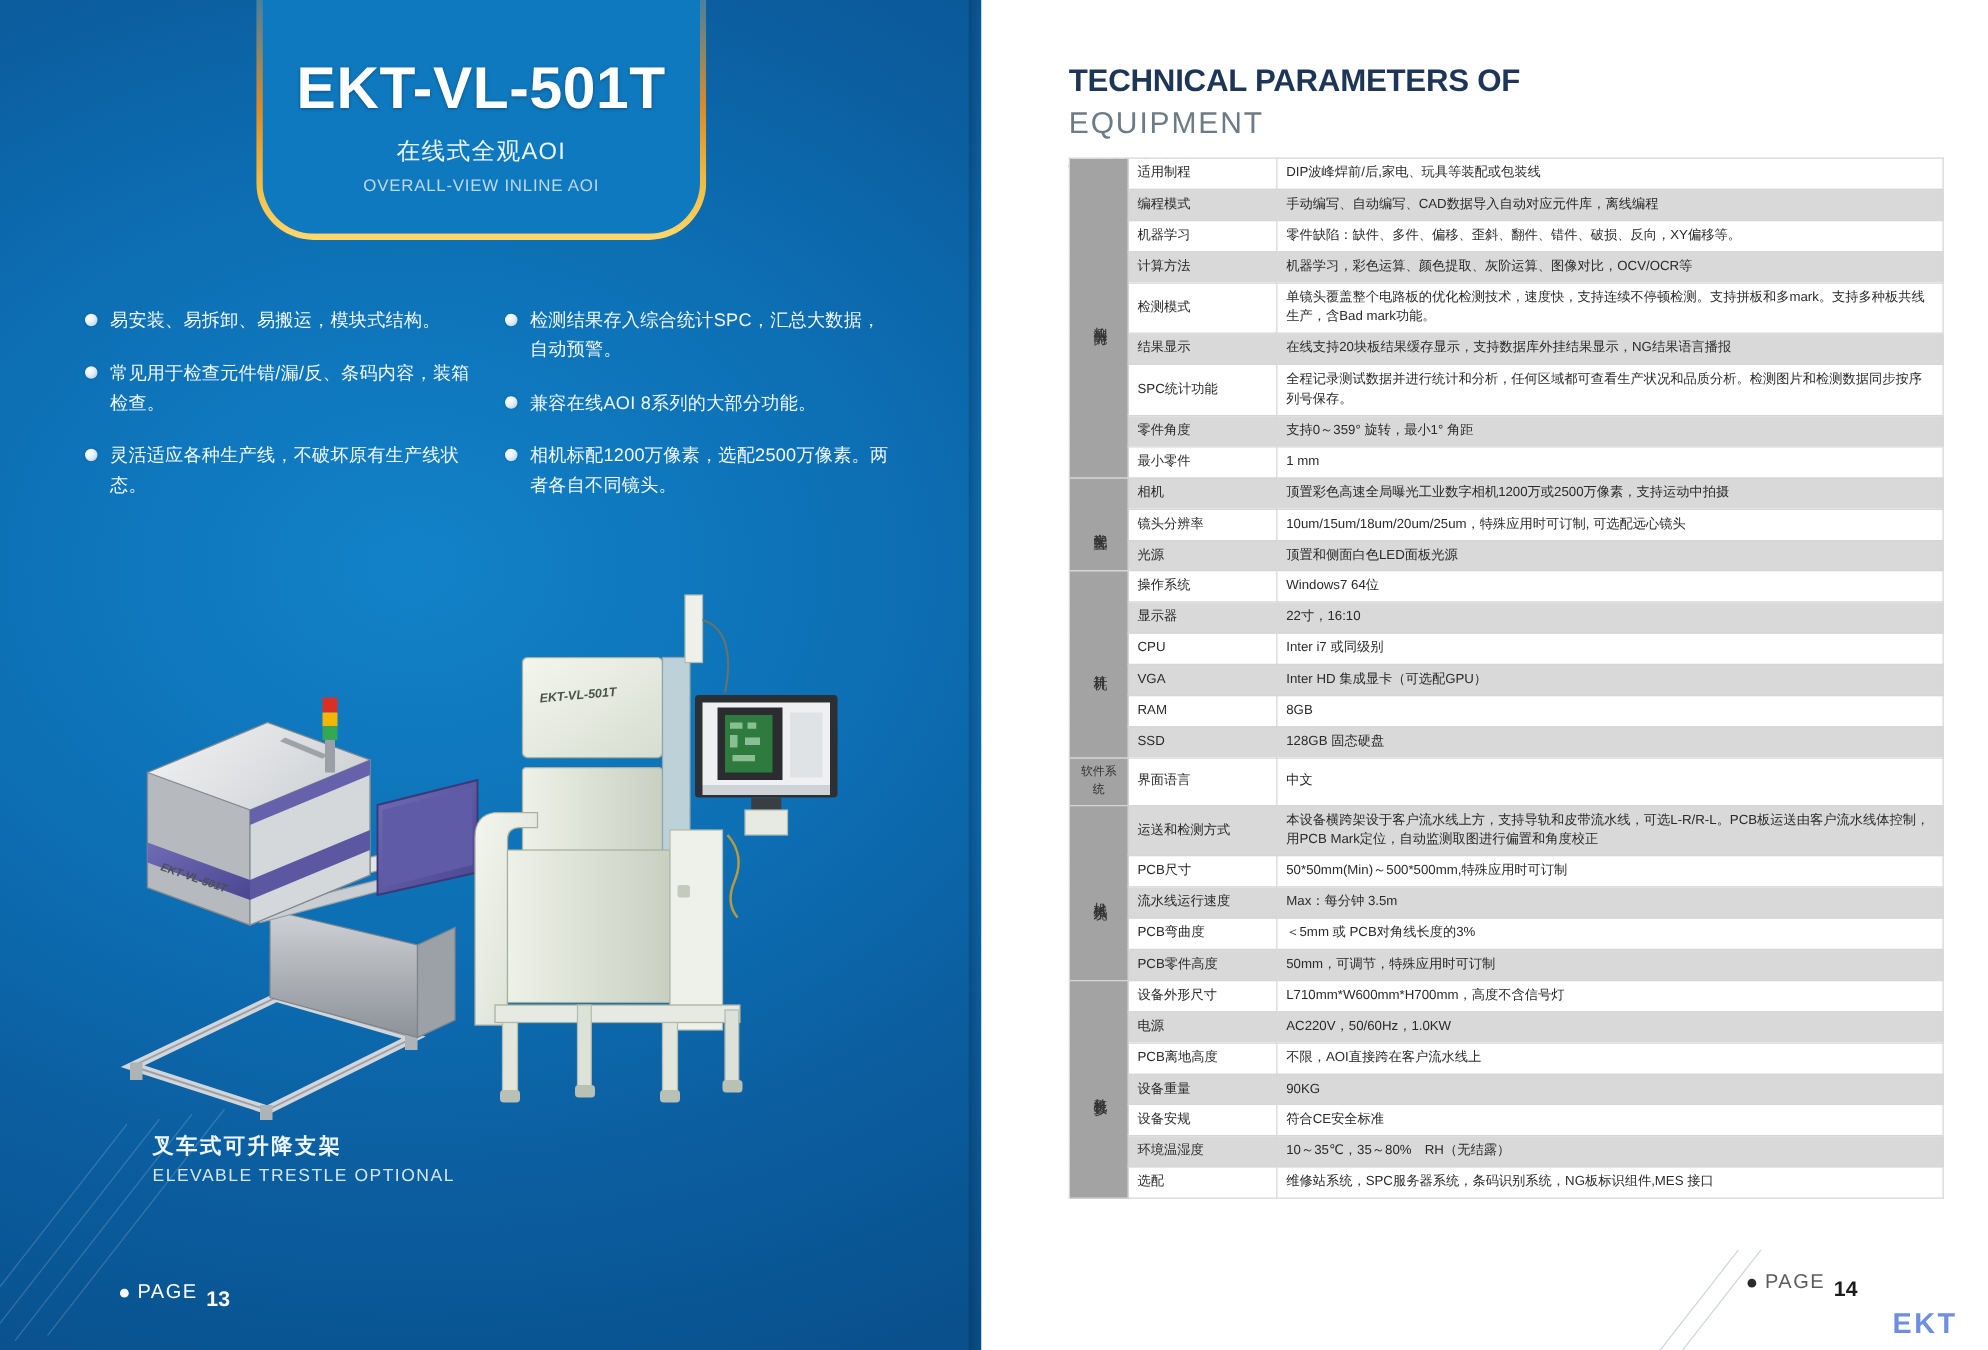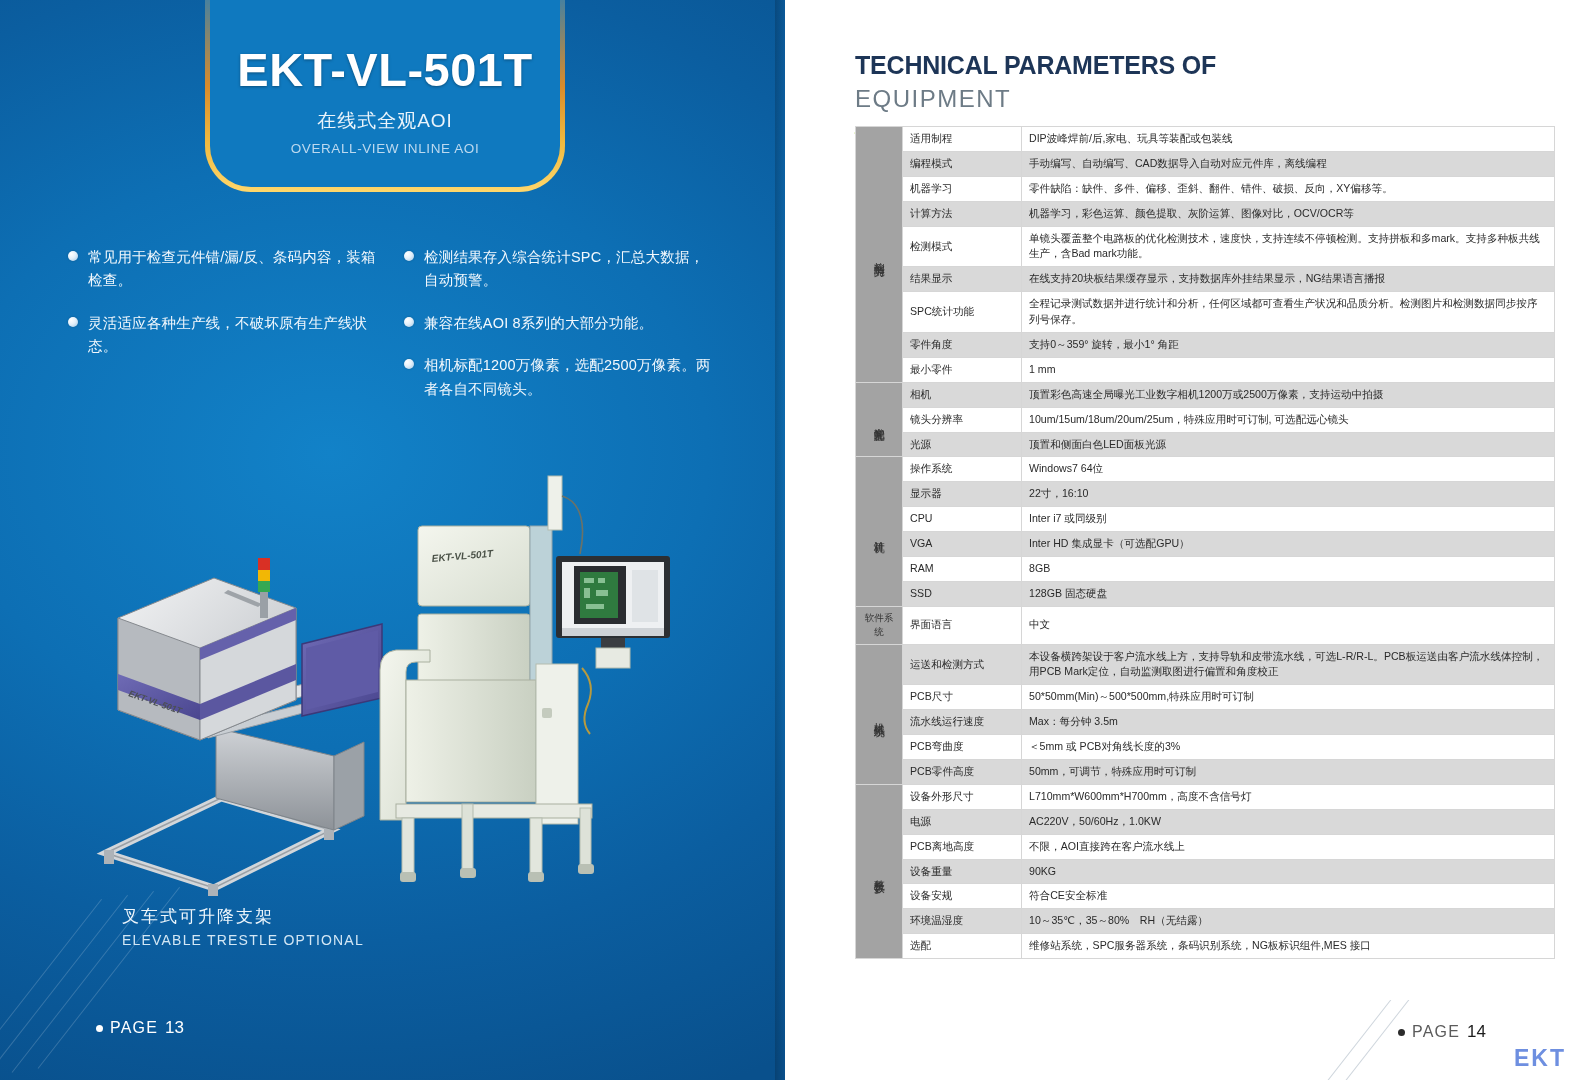--- a/index.html
+++ b/index.html
@@ -53,27 +53,27 @@
   .bcol{width:314px;}
   .bitem{display:flex;gap:10px;margin-bottom:19px;}
   .bdot{flex:0 0 auto;width:10px;height:10px;border-radius:50%;
     background:radial-gradient(circle at 32% 30%,#ffffff 0%,#e4f0fa 45%,#9fc6e4 100%);
     margin-top:5px;box-shadow:0 0 2px rgba(0,0,0,.25);}
   .btext{font-size:14.5px;line-height:1.62;color:#f2f8fd;letter-spacing:.2px;}
 
   
   .photo{position:absolute;left:96px;top:468px;width:610px;height:430px;}
   .caption{position:absolute;left:122px;top:905px;width:400px;}
-  .cap-cn{font-size:17px;color:#eef6fc;letter-spacing:2px;}
+  .cap-cn{font-size:17px;color:#eef6fc;letter-spacing:2px;font-weight:bold;}
   .cap-en{font-size:14px;color:#d3e7f5;letter-spacing:1.2px;margin-top:4px;}
 
   .page-mark{position:absolute;display:flex;align-items:center;gap:7px;}
   .pm-dot{width:7px;height:7px;border-radius:50%;}
   .pm-label{font-size:16px;letter-spacing:1.2px;}
-  .pm-num{font-size:17px;font-weight:normal;}
+  .pm-num{font-size:17px;font-weight:bold;margin-top:12px;}
   .left-pm{left:96px;top:1018px;}
   .left-pm .pm-dot{background:#ffffff;}
   .left-pm .pm-label,.left-pm .pm-num{color:#ffffff;}
 
   
   .right-page{
     position:absolute;left:795px;top:0;width:795px;height:1080px;
     background:#ffffff;overflow:hidden;
   }
   .rp-head{position:absolute;left:60px;top:52px;}
@@ -125,20 +125,24 @@
 
     <div class="title-frame"></div>
     <div class="title-inner">
       <div class="model-name">EKT-VL-501T</div>
       <div class="model-cn">在线式全观AOI</div>
       <div class="model-en">OVERALL-VIEW INLINE AOI</div>
     </div>
 
     <div class="bullets">
       <div class="bcol" id="colA">
+          <div class="bitem">
+            <span class="bdot"></span>
+            <span class="btext">易安装、易拆卸、易搬运，模块式结构。</span>
+          </div>
           <div class="bitem">
             <span class="bdot"></span>
             <span class="btext">常见用于检查元件错/漏/反、条码内容，装箱检查。</span>
           </div>
           <div class="bitem">
             <span class="bdot"></span>
             <span class="btext">灵活适应各种生产线，不破坏原有生产线状态。</span>
           </div>
         </div>
       <div class="bcol" id="colB">

